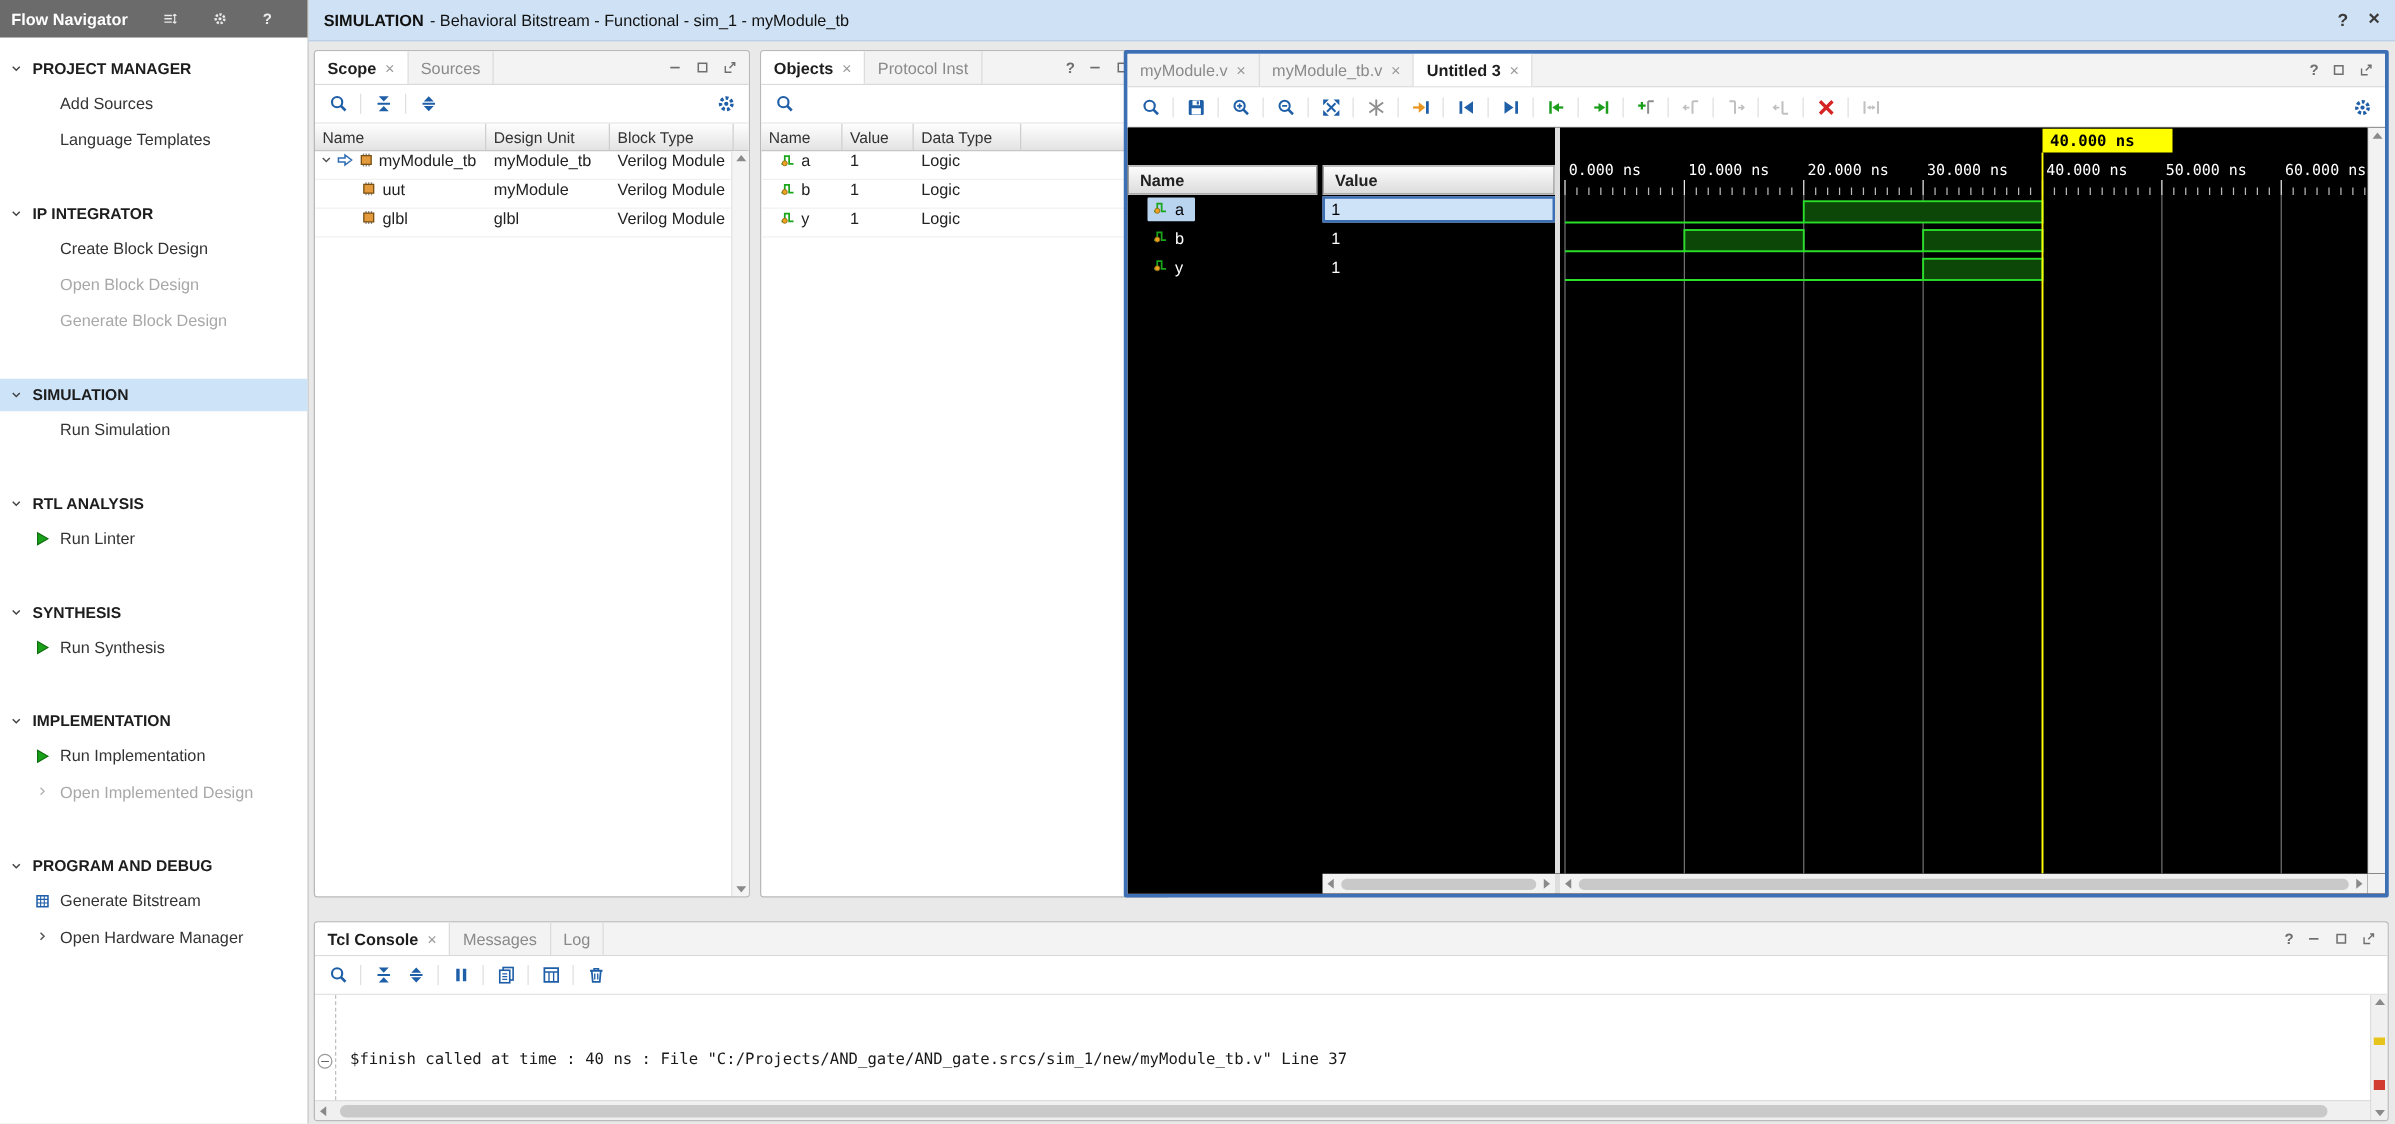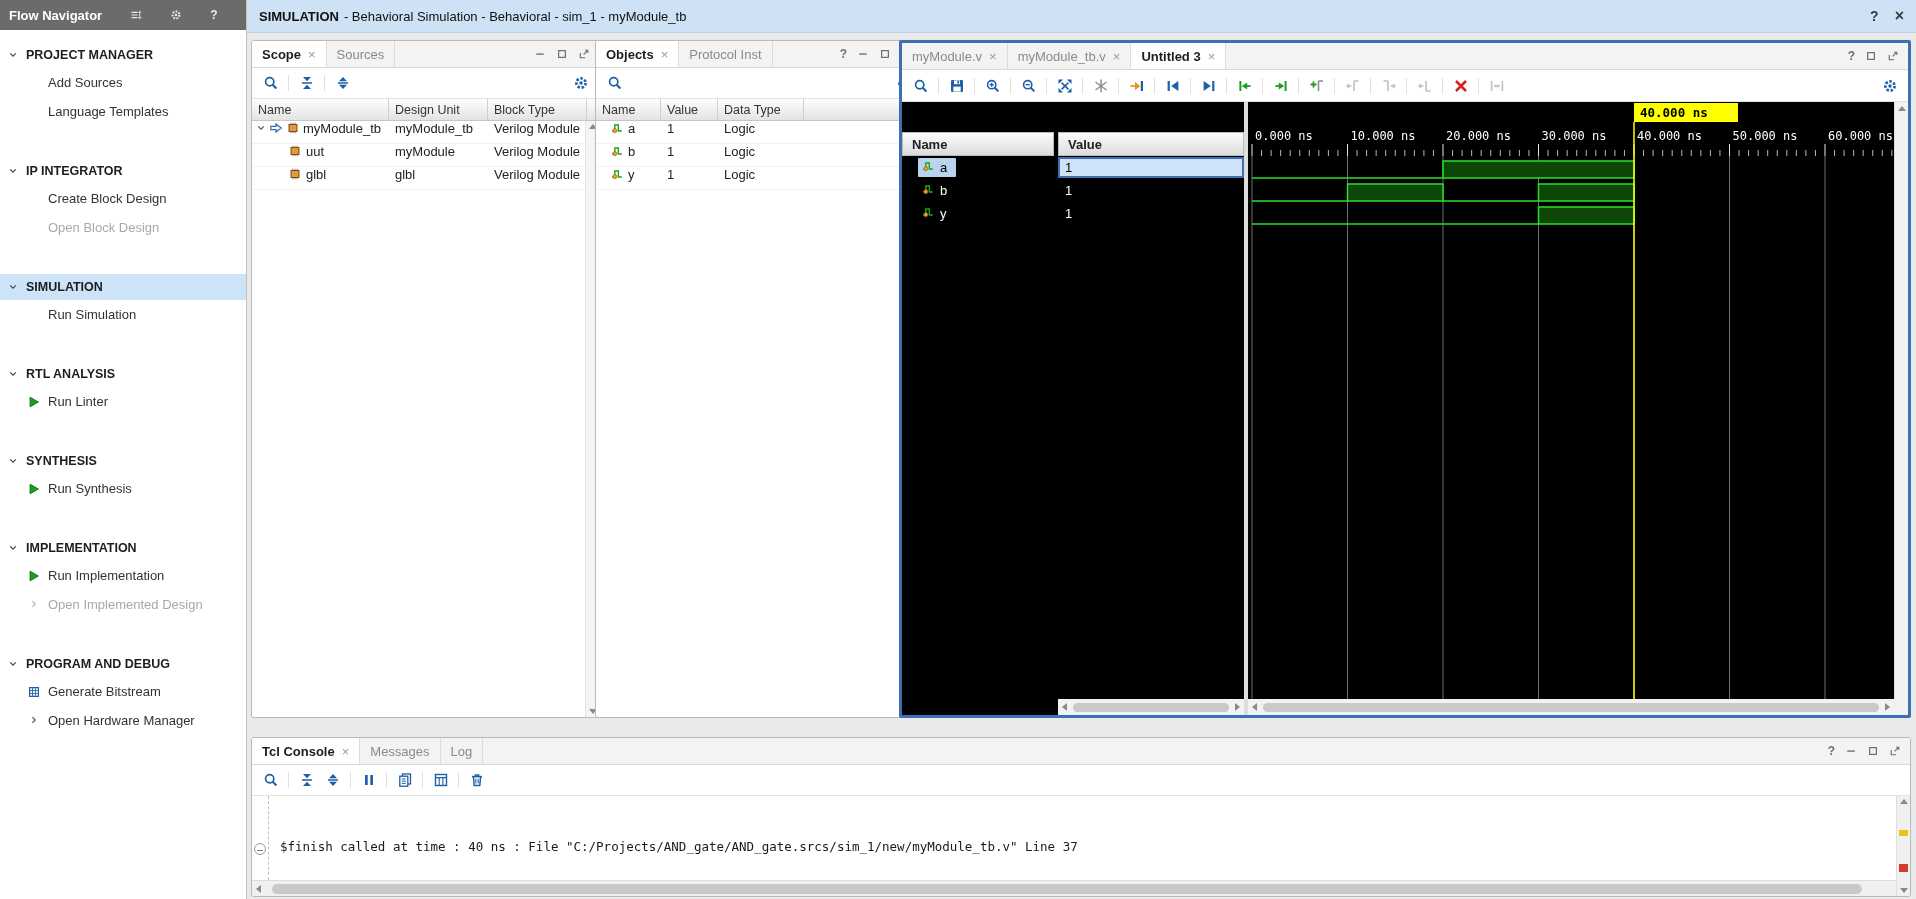--- a/index.html
+++ b/index.html
@@ -281,20 +281,24 @@
         <span>IP INTEGRATOR</span>
       </div>
       <div class="fn-item">
         <span class="slot"></span>
           <span>Create Block Design</span>
         </div>
       <div class="fn-item dis">
         <span class="slot"></span>
           <span>Open Block Design</span>
         </div>
+      <div class="fn-item dis">
+        <span class="slot"></span>
+          <span>Generate Block Design</span>
+        </div>
     </div>
 
     <div class="fn-section">
       <div class="fn-sec-h sel">
         <svg class="ic10" style="color:#444">
             <use href="#i-chevdown"></use>
           </svg>
         <span>SIMULATION</span>
       </div>
       <div class="fn-item">
@@ -385,21 +389,21 @@
           </span>
         <span>Open Hardware Manager</span>
         </div>
     </div>
 
   </div>
 </div>
 
 <div id="titlebar">
   <b>SIMULATION</b>
-  <span class="rest">- Behavioral Simulation - Behavioral - sim_1 - myModule_tb</span>
+  <span class="rest">- Behavioral Bitstream - Functional - sim_1 - myModule_tb</span>
   <span class="tb-ctl">
     <span>?</span>
     <span style="font-size:16px">×</span>
   </span>
 </div>
 
 <div id="work">
 
   <div class="panel" id="scopepanel" style="left:4px;top:7px;width:349px;height:678px">
     <div class="tabbar">
@@ -496,21 +500,21 @@
         <div class="td" style="width:99px">glbl</div>
         <div class="td" style="width:99px">Verilog Module</div>
       </div>
       <div class="vscroll" style="top:0;bottom:0">
         <span class="tri up"></span>
           <span class="tri dn"></span>
       </div>
     </div>
   </div>
 
-  <div class="panel" id="objectspanel" style="left:348px;top:7px;width:328px;height:678px">
+  <div class="panel" id="objectspanel" style="left:361px;top:7px;width:328px;height:678px">
     <div class="tabbar">
       <div class="tab active">
         <span>Objects</span>
         <span class="tabx">×</span>
       </div>
       <div class="tab">
         <span>Protocol Inst</span>
       </div>
       <div class="winctl">
         <span>?</span>

